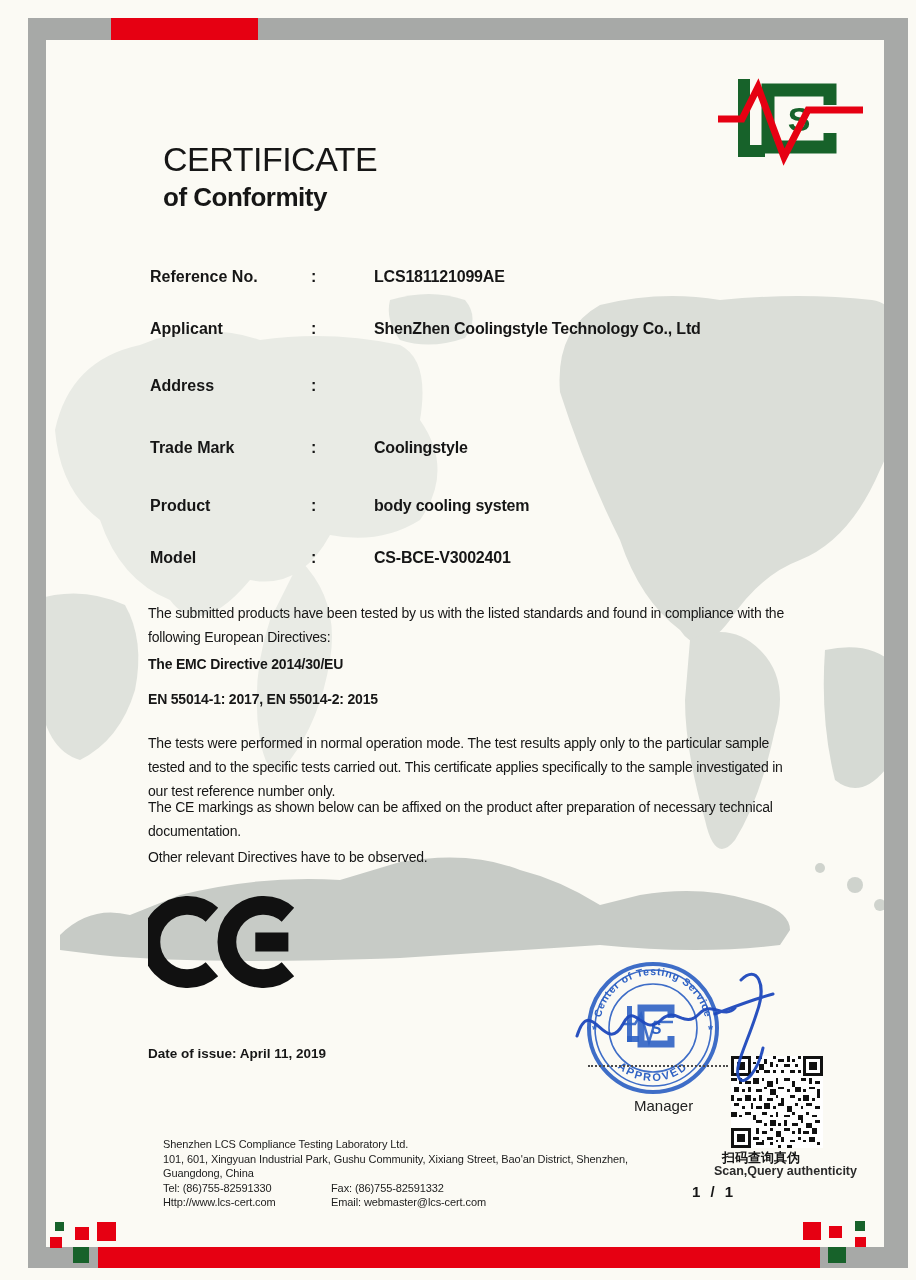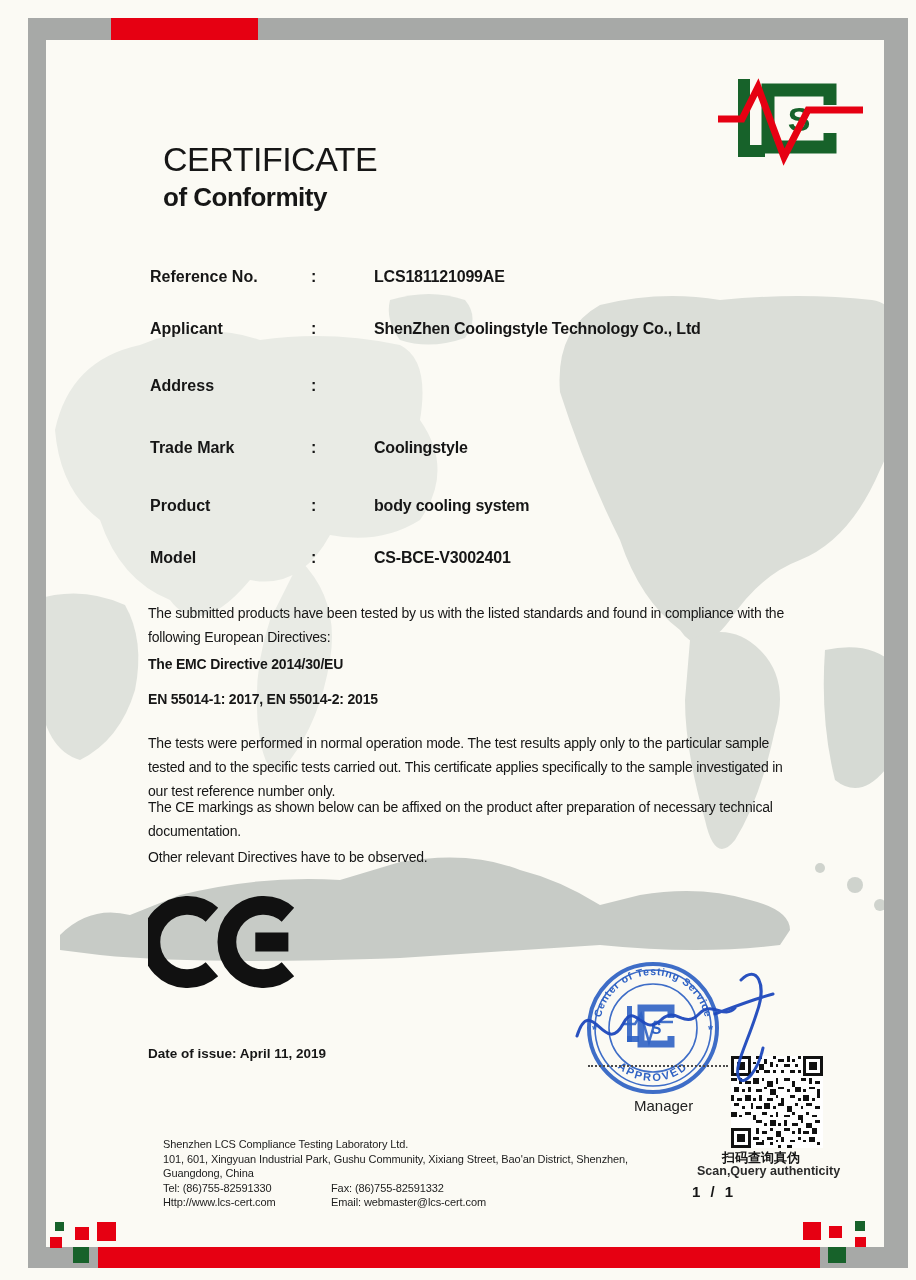--- a/index.html
+++ b/index.html
@@ -26,21 +26,21 @@
   .row .val{font-weight:bold;width:490px;letter-spacing:-0.2px;padding-left:14px;}
   .para{position:absolute;left:148px;font-size:14px;line-height:24px;letter-spacing:-0.2px;z-index:2;}
   .bold{font-weight:bold;}
   .date{position:absolute;left:148px;top:1046px;font-size:13.5px;font-weight:bold;z-index:2;}
   .dotline{position:absolute;left:588px;top:1062px;width:140px;height:3px;
     border-bottom:2px dotted #4a4a4a;z-index:6;}
   .manager{position:absolute;left:634px;top:1097px;font-size:15px;color:#222;z-index:6;}
   .qrwrap{position:absolute;left:731px;top:1056px;width:92px;height:92px;z-index:2;}
   .qrcap1{position:absolute;left:696px;top:1149px;width:130px;text-align:center;
     font-size:13px;font-weight:bold;z-index:2;}
-  .qrcap2{position:absolute;left:697px;top:1164px;width:160px;text-align:left;
+  .qrcap2{position:absolute;left:697px;top:1164px;width:160px;text-align:right;
     font-size:12.5px;font-weight:bold;color:#2b2b2b;z-index:2;}
   .pagenum{position:absolute;left:692px;top:1183px;font-size:15px;font-weight:bold;
     letter-spacing:3px;z-index:2;}
   .footer{position:absolute;left:163px;top:1137px;width:560px;font-size:11px;
     line-height:14.5px;letter-spacing:-0.1px;z-index:2;color:#1d1d1d;}
   .footer .cols{display:flex;}
   .footer .c1{width:168px;flex:none;}
 </style>
 </head>
 <body>

